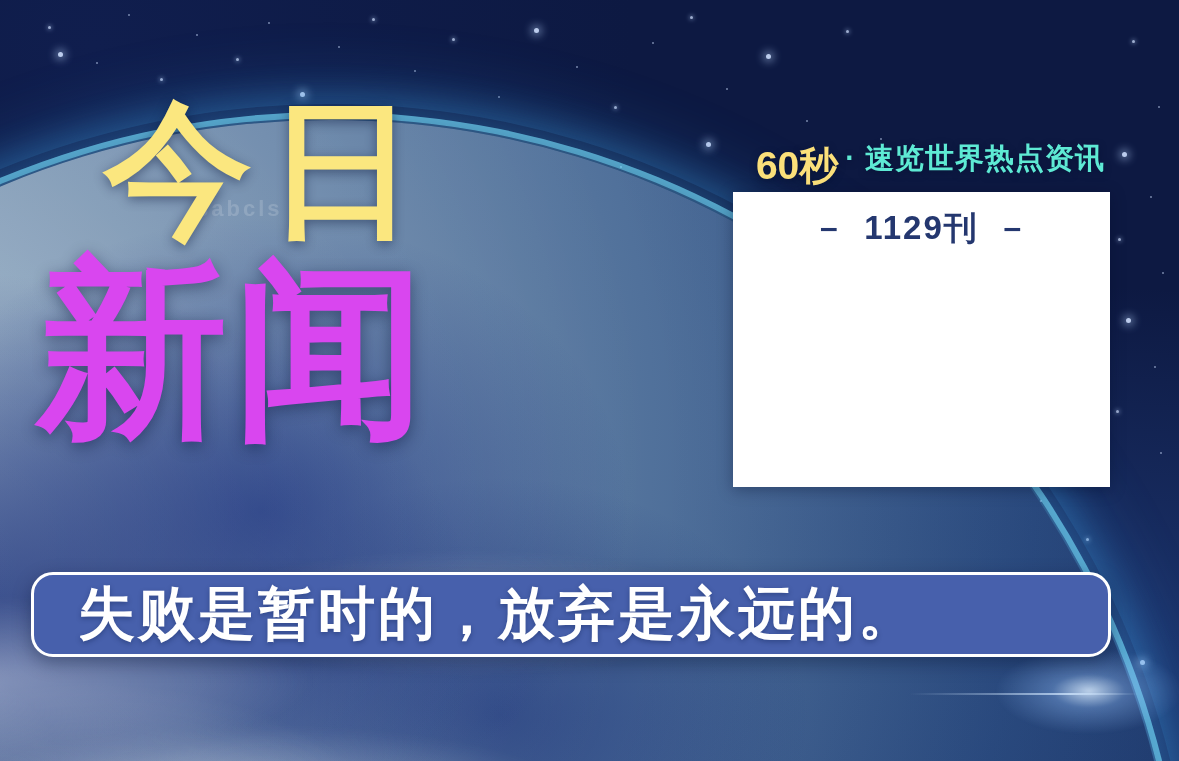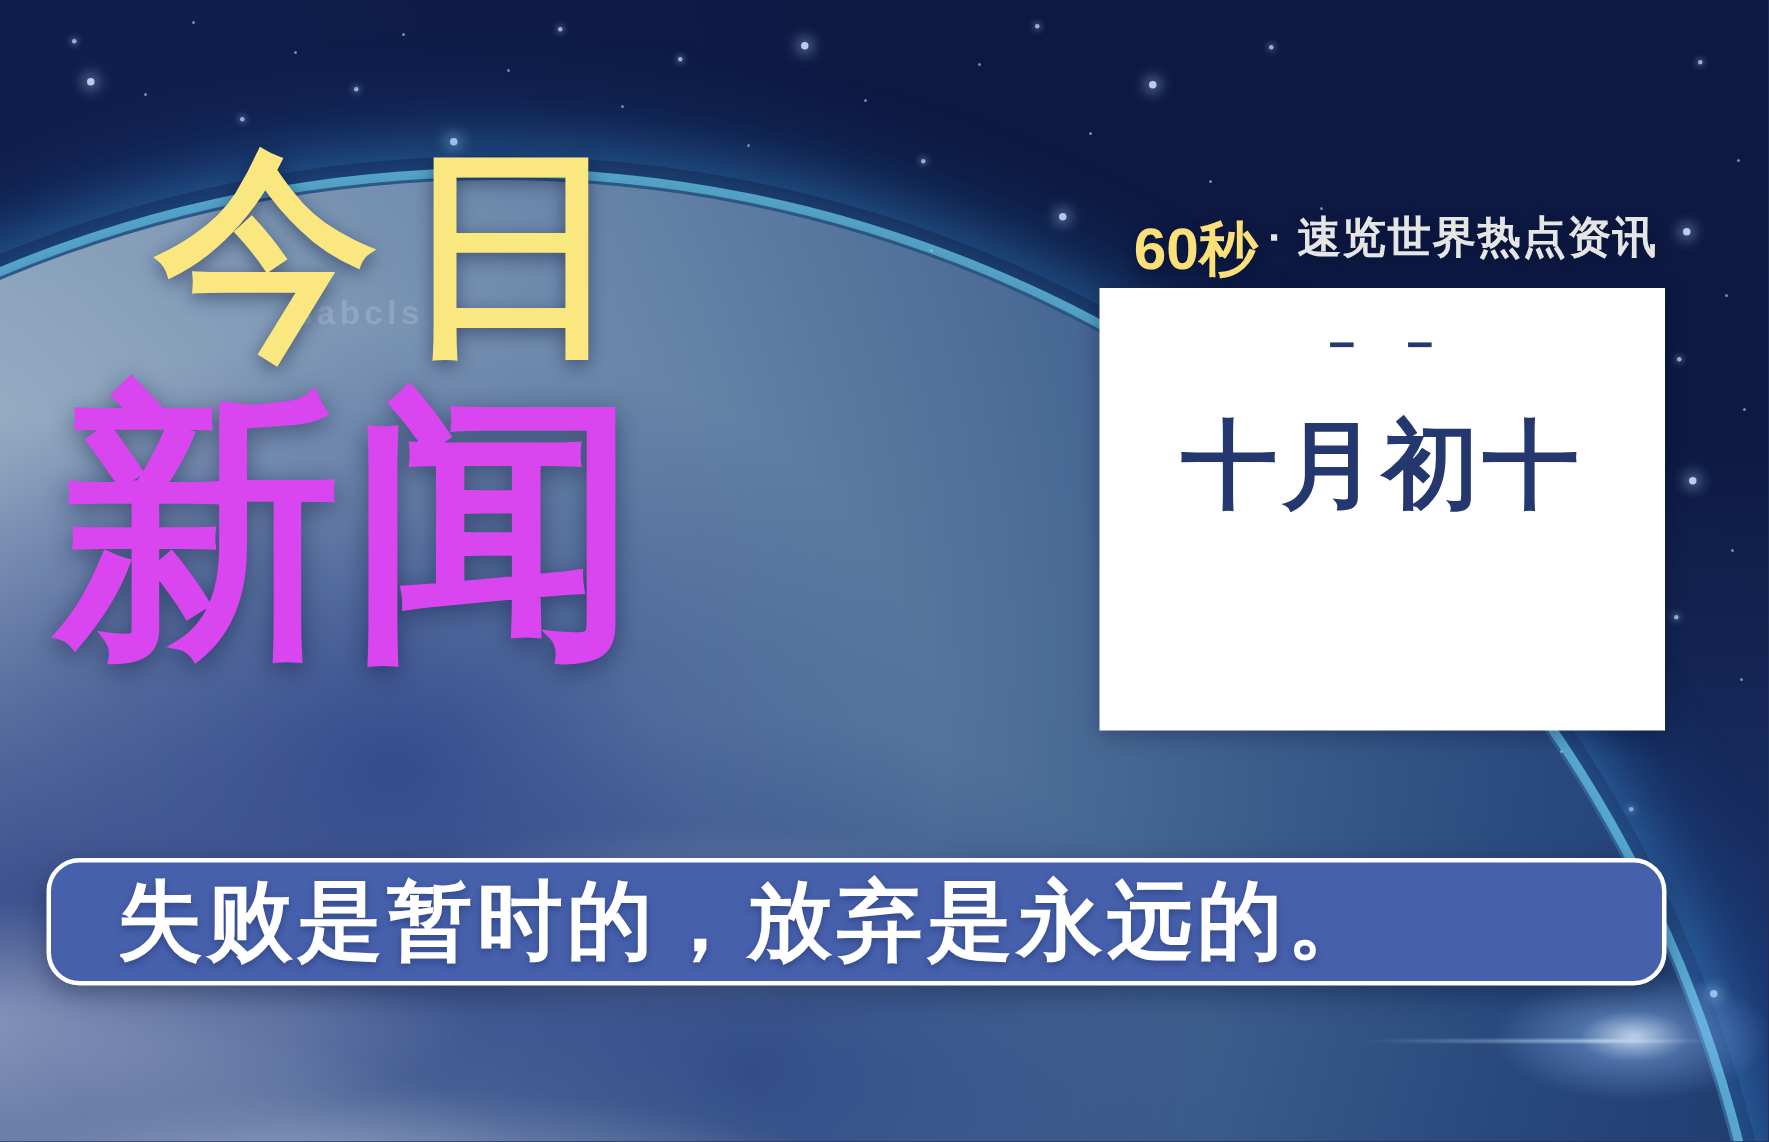--- a/index.html
+++ b/index.html
@@ -159,21 +159,21 @@
     position:absolute; right:74px; top:139px;
     display:flex; align-items:flex-start;
     z-index:7;
     text-shadow:0 2px 7px rgba(5,15,46,.6);
   }
   .sub-60{
     font-size:39px; font-weight:900; color:#fbe07a;
     letter-spacing:0px;
   }
   .sub-rest{
-    font-size:29px; font-weight:900; color:#e5e5e5;
+    font-size:29px; font-weight:900; color:#5eead4;
     letter-spacing:1px;
     margin-left:7px;
   }
 
   .card{
     position:absolute;
     left:733px; top:192px;
     width:377px; height:295px;
     background:#ffffff;
     z-index:7;
@@ -312,22 +312,22 @@
 
 
   <div class="subtitle">
     <span class="sub-60">60秒</span>
     <span class="sub-rest">· 速览世界热点资讯</span>
   </div>
 
   <div class="card">
     <div class="card-issue">
       <span class="dash">－</span>
+      <span>1129刊</span>
       <span class="dash">－</span>
     </div>
-    <div class="card-lunar">十月初十</div>
   </div>
 
   <div class="quote-bar">
     <span class="quote-text">失败是暂时的，放弃是永远的。</span>
   </div>
 
 </div>
 
 </body></html>

